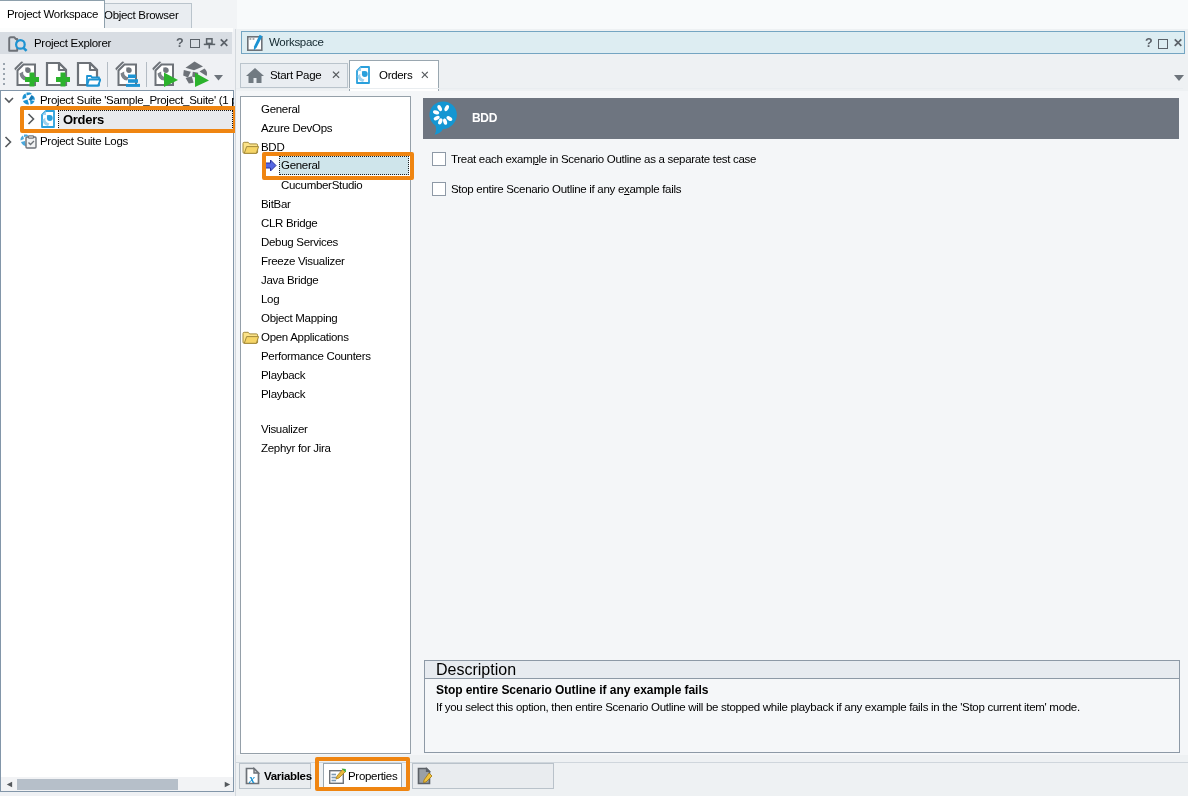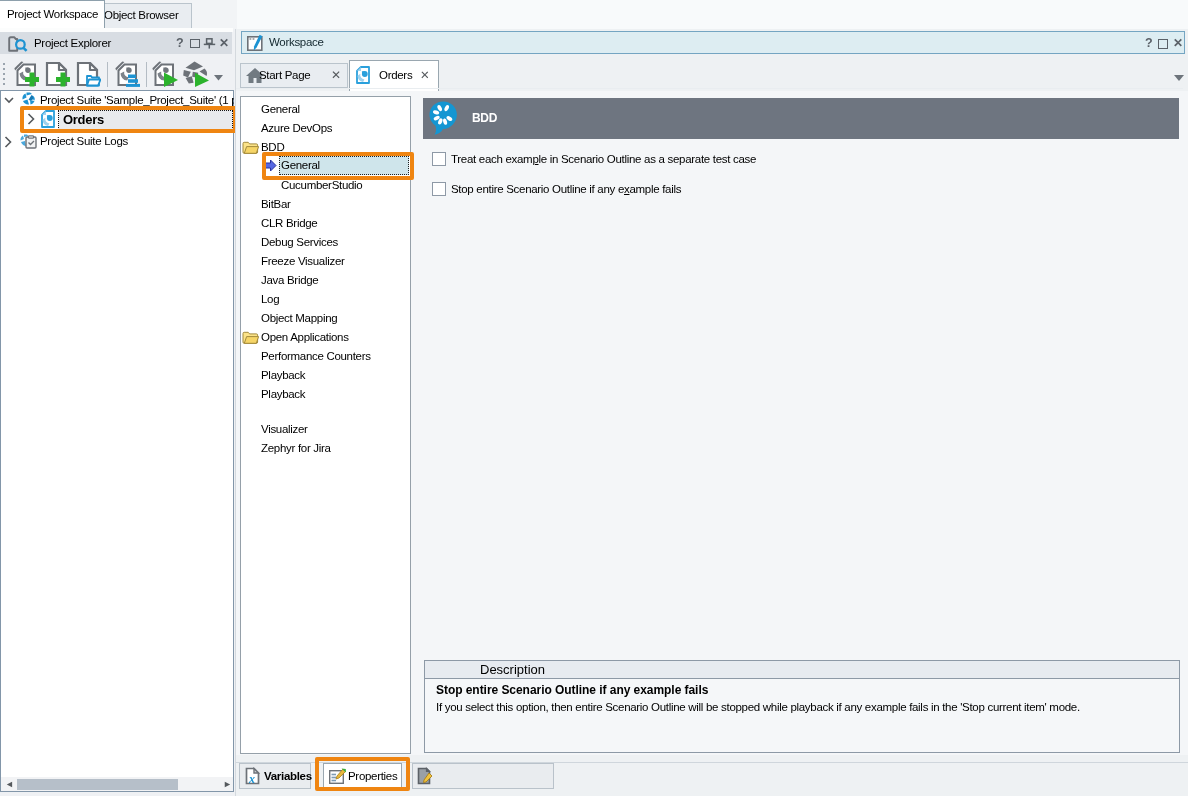--- a/index.html
+++ b/index.html
@@ -165,21 +165,21 @@
 <div class="abs" style="left:1145px;top:32px;height:22px;line-height:22px;color:#5a6168;font-size:12.5px;font-weight:bold;">?</div>
 <div class="abs" style="left:1158px;top:39px;width:10px;height:9.5px;border:1.5px solid #5a6168;"></div>
 <div class="abs" style="left:1173px;top:32px;height:22px;line-height:22px;color:#5a6168;font-size:12px;font-weight:bold;">✕</div>
 
 <div class="abs" style="left:240px;top:63px;width:108px;height:25px;background:#e9edf1;border:1px solid #bac4cc;"></div>
 <div class="abs" style="left:246px;top:68px;" id="home-icon">
 <svg width="18" height="15" viewBox="0 0 18 15">
       <path d="M9 0 L0 8 h2.5 v7 h5 v-5 h3 v5 h5 v-7 H18 z" fill="#717a81"></path>
     </svg>
 </div>
-<div class="abs" style="left:259px;top:63px;height:25px;line-height:25px;">Start Page</div>
+<div class="abs" style="left:270px;top:63px;height:25px;line-height:25px;">Start Page</div>
 <div class="abs" style="left:331px;top:63px;height:25px;line-height:24px;color:#55595d;font-size:12px;">✕</div>
 <div class="abs" style="left:349px;top:60px;width:90px;height:31px;background:#fff;border:1px solid #9aa7b0;border-bottom:none;"></div>
 <div class="abs" style="left:356px;top:66px;" id="orders-tab-icon"><svg width="14" height="18" viewBox="0 0 14 18">
 <path d="M5 1 L13 1 L13 17 L1 17 L1 5 Z" fill="#fff" stroke="#2aa0dc" stroke-width="1.8" stroke-linejoin="round"></path>
 <path d="M5 1 L1 5 L5 5 Z" fill="#9ed2ef"></path>
 <circle cx="8.8" cy="8" r="2.9" fill="#2aa0dc"></circle>
 <path d="M5.9 5.2 L9.2 5.2 L6.1 8.6 Z" fill="#2aa0dc"></path>
 <path d="M4.4 7.8 a4.4 4.4 0 0 0 4 5.6 l-1.3 2.7 a7 7 0 0 1 -5.6 -6.4 z" fill="#9ed2ef"></path>
 </svg></div>
 <div class="abs" style="left:379px;top:60px;height:31px;line-height:30px;">Orders</div>
@@ -243,21 +243,21 @@
 </svg></div>
 <div class="abs" style="left:472px;top:98px;height:41px;line-height:41px;color:#fff;font-weight:bold;font-size:12px;">BDD</div>
 
 <div class="abs" style="left:432px;top:152px;width:14px;height:14px;background:#fff;border:1.5px solid #8e99a6;"></div>
 <div class="abs" style="left:451px;top:151px;height:16px;line-height:16px;">Treat each exam<u>p</u>le in Scenario Outline as a separate test case</div>
 <div class="abs" style="left:432px;top:182px;width:14px;height:14px;background:#fff;border:1.5px solid #8e99a6;"></div>
 <div class="abs" style="left:451px;top:181px;height:16px;line-height:16px;">Stop entire Scenario Outline if any e<u>x</u>ample fails</div>
 
 <div class="abs" style="left:424px;top:660px;width:756px;height:93px;background:#f5f7f9;border:1px solid #8d99a6;"></div>
 <div class="abs" style="left:425px;top:661px;width:754px;height:18px;background:#e7ebf0;border-bottom:1px solid #8d99a6;"></div>
-<div class="abs" style="left:436px;top:661px;height:18px;line-height:18px;font-size:13px;letter-spacing:0;margin-left:44px;">Description</div>
+<div class="abs" style="left:436px;top:661px;height:18px;line-height:18px;font-size:16px;letter-spacing:0;">Description</div>
 <div class="abs" style="left:436px;top:683px;height:15px;line-height:15px;font-weight:bold;font-size:12px;letter-spacing:-0.05px;">Stop entire Scenario Outline if any example fails</div>
 <div class="abs" style="left:436px;top:700px;height:15px;line-height:15px;font-size:11.5px;letter-spacing:-0.3px;">If you select this option, then entire Scenario Outline will be stopped while playback if any example fails in the 'Stop current item' mode.</div>
 
 <div class="abs" style="left:236px;top:762px;width:952px;height:1px;background:#cfd6dc;"></div>
 <div class="abs" style="left:239px;top:763px;width:72px;height:26px;background:#e9ecef;border:1px solid #b9c2ca;"></div>
 <div class="abs" style="left:245px;top:767px;" id="var-icon"><svg width="16" height="18" viewBox="0 0 16 18">
 <path d="M1.5 1.5 H9 L13.5 6 V16.5 H1.5 Z" fill="#fff" stroke="#6d7278" stroke-width="1.7"></path>
 <path d="M9 1.5 L13.5 6 H9 Z" fill="#d5d8da" stroke="#6d7278" stroke-width="1.4"></path>
 <text x="4" y="16" font-family="Liberation Serif" font-style="italic" font-weight="bold" font-size="12" fill="#1d93d2">x</text>
 </svg></div>

